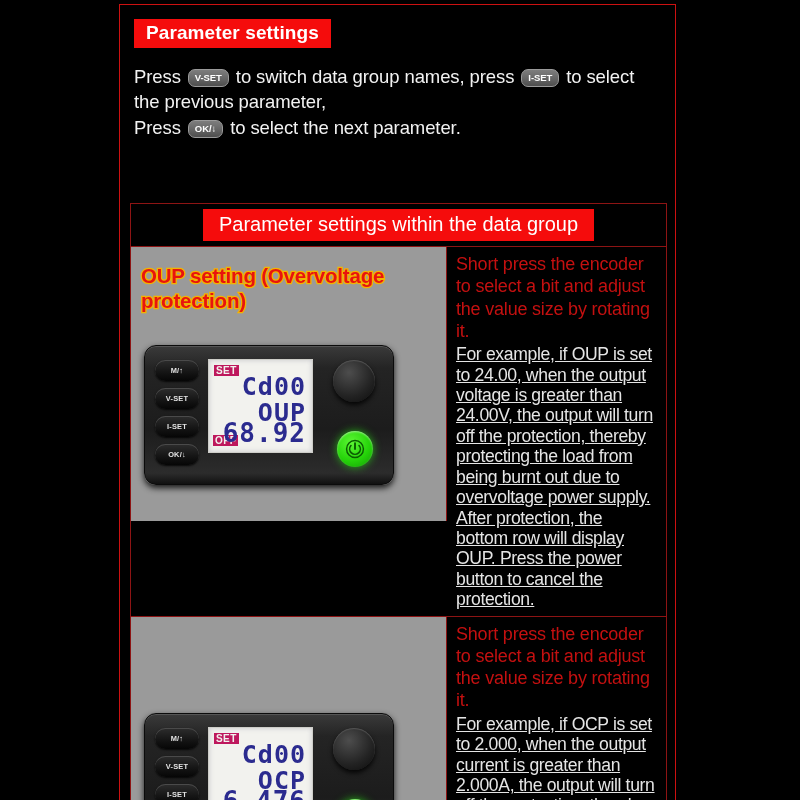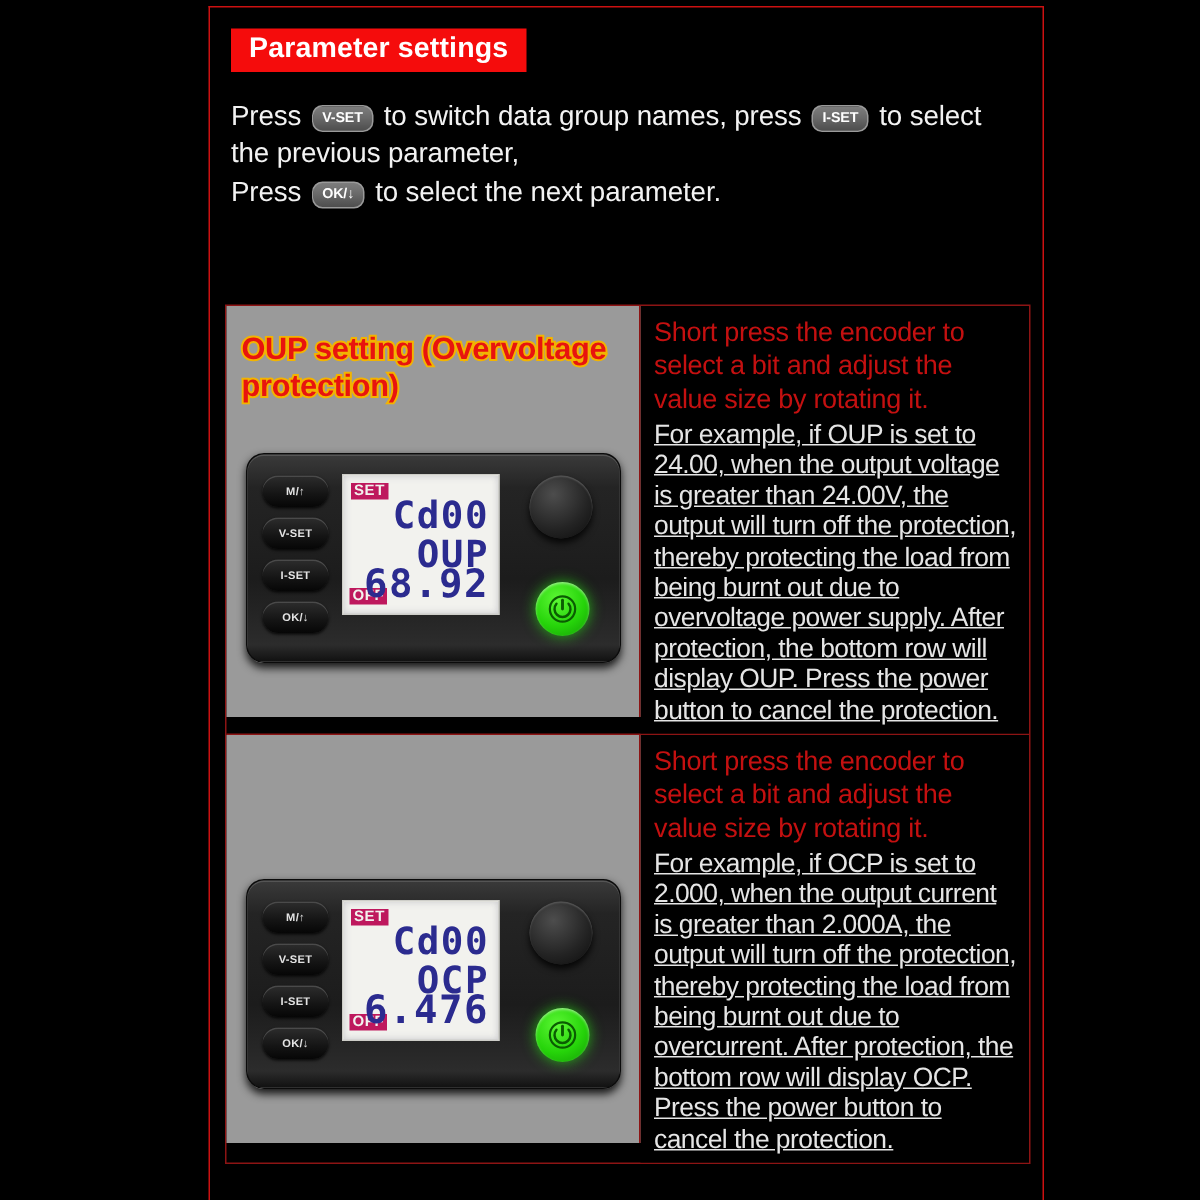--- a/index.html
+++ b/index.html
@@ -7,21 +7,21 @@
     width:800px;height:800px;
     background:#000;
     font-family:"Liberation Sans", sans-serif;
     overflow:hidden;
   }
   #page{position:relative;width:800px;height:800px;background:#000;}
 
   
   .outer-frame{
     position:absolute;
-    left:139px;top:4px;
+    left:119px;top:4px;
     width:557px;height:796px;
     border:1.5px solid #cc1111;
     border-bottom:none;
     box-sizing:border-box;
     background:#000;
   }
 
   
   .intro{
     position:absolute;left:0;top:0;width:100%;
@@ -87,21 +87,21 @@
     padding:4px 16px 6px 16px;
     font-weight:400;
     white-space:nowrap;
   }
   .tbl-row{
     display:flex;
     border-bottom:1.5px solid #8d1414;
   }
   .tbl-row:last-child{border-bottom:none;}
   .col-left{
-    width:276px;
+    width:316px;
     background:#9a9a9a;
     border-right:1.5px solid #8d1414;
     box-sizing:border-box;
     position:relative;
     padding:16px 10px 10px 10px;
   }
   .col-right{
     flex:1;
     background:#000;
     box-sizing:border-box;
@@ -243,20 +243,23 @@
 
       <p class="intro-para third">
         <span>Press</span>
         <span class="keycap small">OK/↓</span>
         <span>to select the next parameter.</span>
       </p>
     </div>
 
     <div class="tbl">
 
+      <div class="tbl-head">
+        <div class="tbl-head-badge">Parameter settings within the data group</div>
+      </div>
 
       <div class="tbl-row row-oup">
         <div class="col-left">
           <div class="sec-title">OUP setting (Overvoltage protection)</div>
 
           <div class="device">
             <div class="btn-col">
               <div class="dev-btn">M/↑</div>
               <div class="dev-btn">V-SET</div>
               <div class="dev-btn">I-SET</div>

